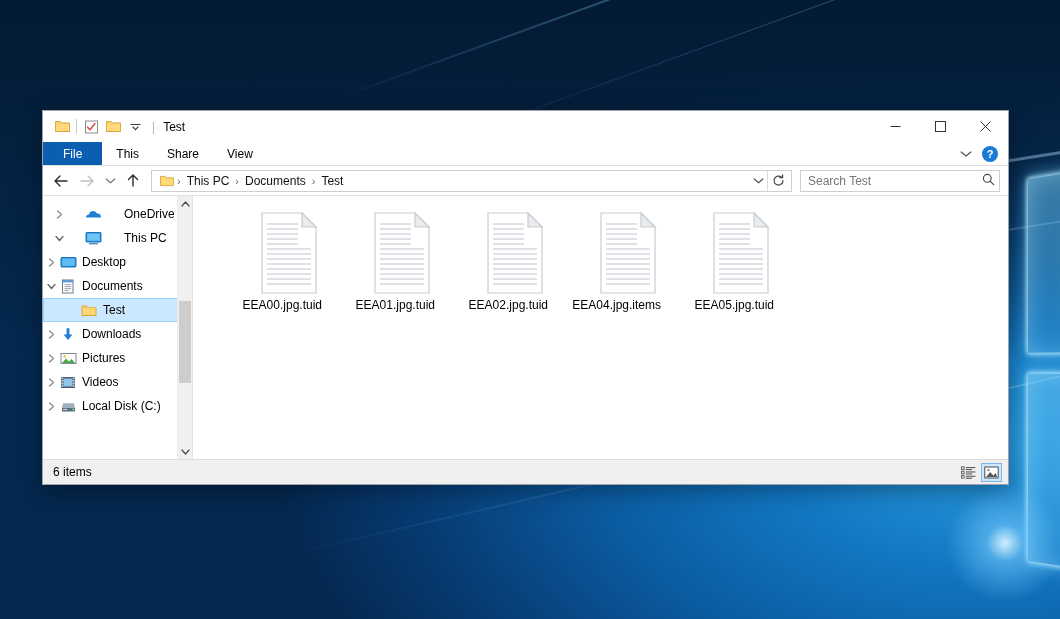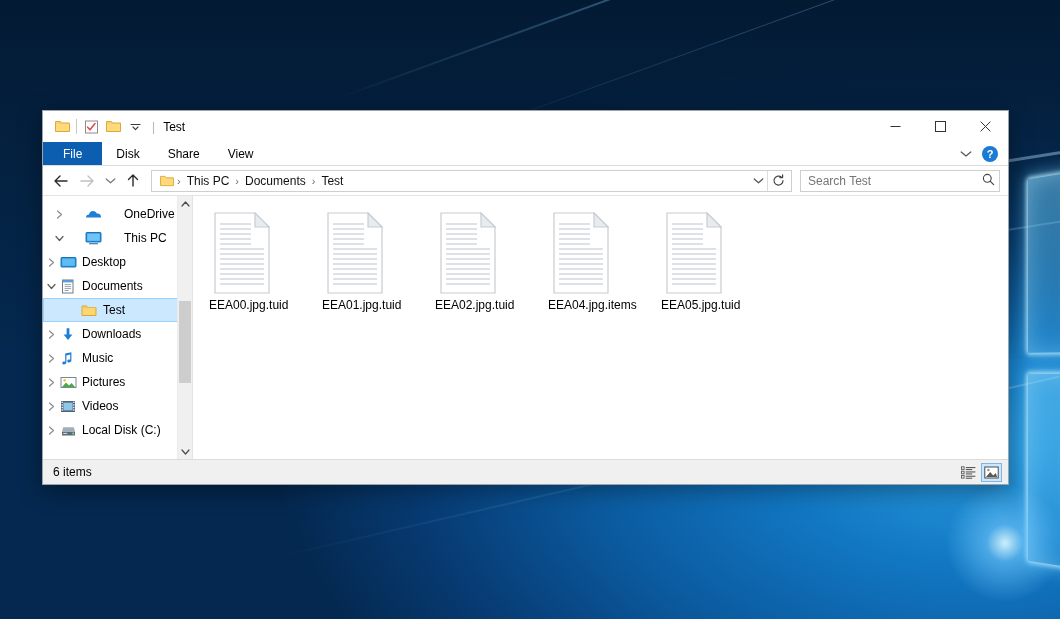--- a/index.html
+++ b/index.html
@@ -196,21 +196,21 @@
   }
 
   
   .content { flex: 1; background: #fff; position: relative; overflow: hidden; }
   .filegrid {
     display: flex; flex-wrap: wrap;
     padding: 12px 0 0 16px; gap: 0;
   }
   .fileitem {
     width: 113px; height: 118px;
-    display: flex; flex-direction: column; align-items: flex-start;
+    display: flex; flex-direction: column; align-items: flex-end;
     padding-top: 4px;
   }
   .fileicon { width: 66px; height: 82px; position: relative; }
   .filename {
     margin-top: 4px; font-size: 12px; color: #000;
     text-align: center; line-height: 14px; white-space: nowrap;
   }
 
   
   .statusbar {
@@ -292,21 +292,21 @@
         <div class="wc close">
           <svg width="11" height="11" viewBox="0 0 11 11">
               <path d="M0.6 0.6l9.8 9.8M10.4 0.6l-9.8 9.8" stroke="#333" stroke-width="1"></path>
             </svg>
         </div>
       </div>
     </div>
 
     <div class="ribbon">
       <div class="rtab file">File</div>
-      <div class="rtab">Disk</div>
+      <div class="rtab">This</div>
       <div class="rtab">Share</div>
       <div class="rtab">View</div>
       <div class="ribbon-right">
         <div>
           <svg width="12" height="8" viewBox="0 0 12 8">
               <path d="M1.2 2l4.8 4 4.8-4" fill="none" stroke="#555" stroke-width="1.2" stroke-linecap="round" stroke-linejoin="round"></path>
             </svg>
         </div>
         <div class="help-icon">?</div>
       </div>
@@ -455,33 +455,20 @@
                 </svg>
             </span>
             <span class="navicon">
               <svg width="14" height="15" viewBox="0 0 14 15">
                 <path d="M5.6 1.2h2.8v6.4h3L7 13 2.6 7.6h3z" fill="#1e7fd4"></path>
               </svg>
             </span>
             <span class="nlabel">Downloads</span>
           </div>
 
-          <div class="navrow ind1">
-            <span class="chev">
-              <svg width="7" height="9" viewBox="0 0 7 9">
-                  <path d="M1.5 1l4 3.5-4 3.5" fill="none" stroke="#8a8a8a" stroke-width="1.2" stroke-linecap="round" stroke-linejoin="round"></path>
-                </svg>
-            </span>
-            <span class="navicon">
-              <svg width="14" height="15" viewBox="0 0 14 15">
-                <path d="M10.4 1.2v8.1c0 1.3-1.1 2.2-2.4 2.2-1 0-1.8-0.6-1.8-1.5s0.9-1.6 1.9-1.6c0.4 0 0.8 0.1 1.1 0.3V3.4L5.4 4.4v6.9c0 1.3-1.1 2.2-2.4 2.2-1 0-1.8-0.6-1.8-1.5s0.9-1.6 1.9-1.6c0.4 0 0.8 0.1 1.1 0.3V2.6z" fill="#1e7fd4"></path>
-              </svg>
-            </span>
-            <span class="nlabel">Music</span>
-          </div>
 
           <div class="navrow ind1">
             <span class="chev">
               <svg width="7" height="9" viewBox="0 0 7 9">
                   <path d="M1.5 1l4 3.5-4 3.5" fill="none" stroke="#8a8a8a" stroke-width="1.2" stroke-linecap="round" stroke-linejoin="round"></path>
                 </svg>
             </span>
             <span class="navicon">
               <svg width="17" height="13" viewBox="0 0 17 13">
                 <rect x="1" y="1.5" width="15" height="10" fill="#fff" stroke="#7b8892" stroke-width="1"></rect>

